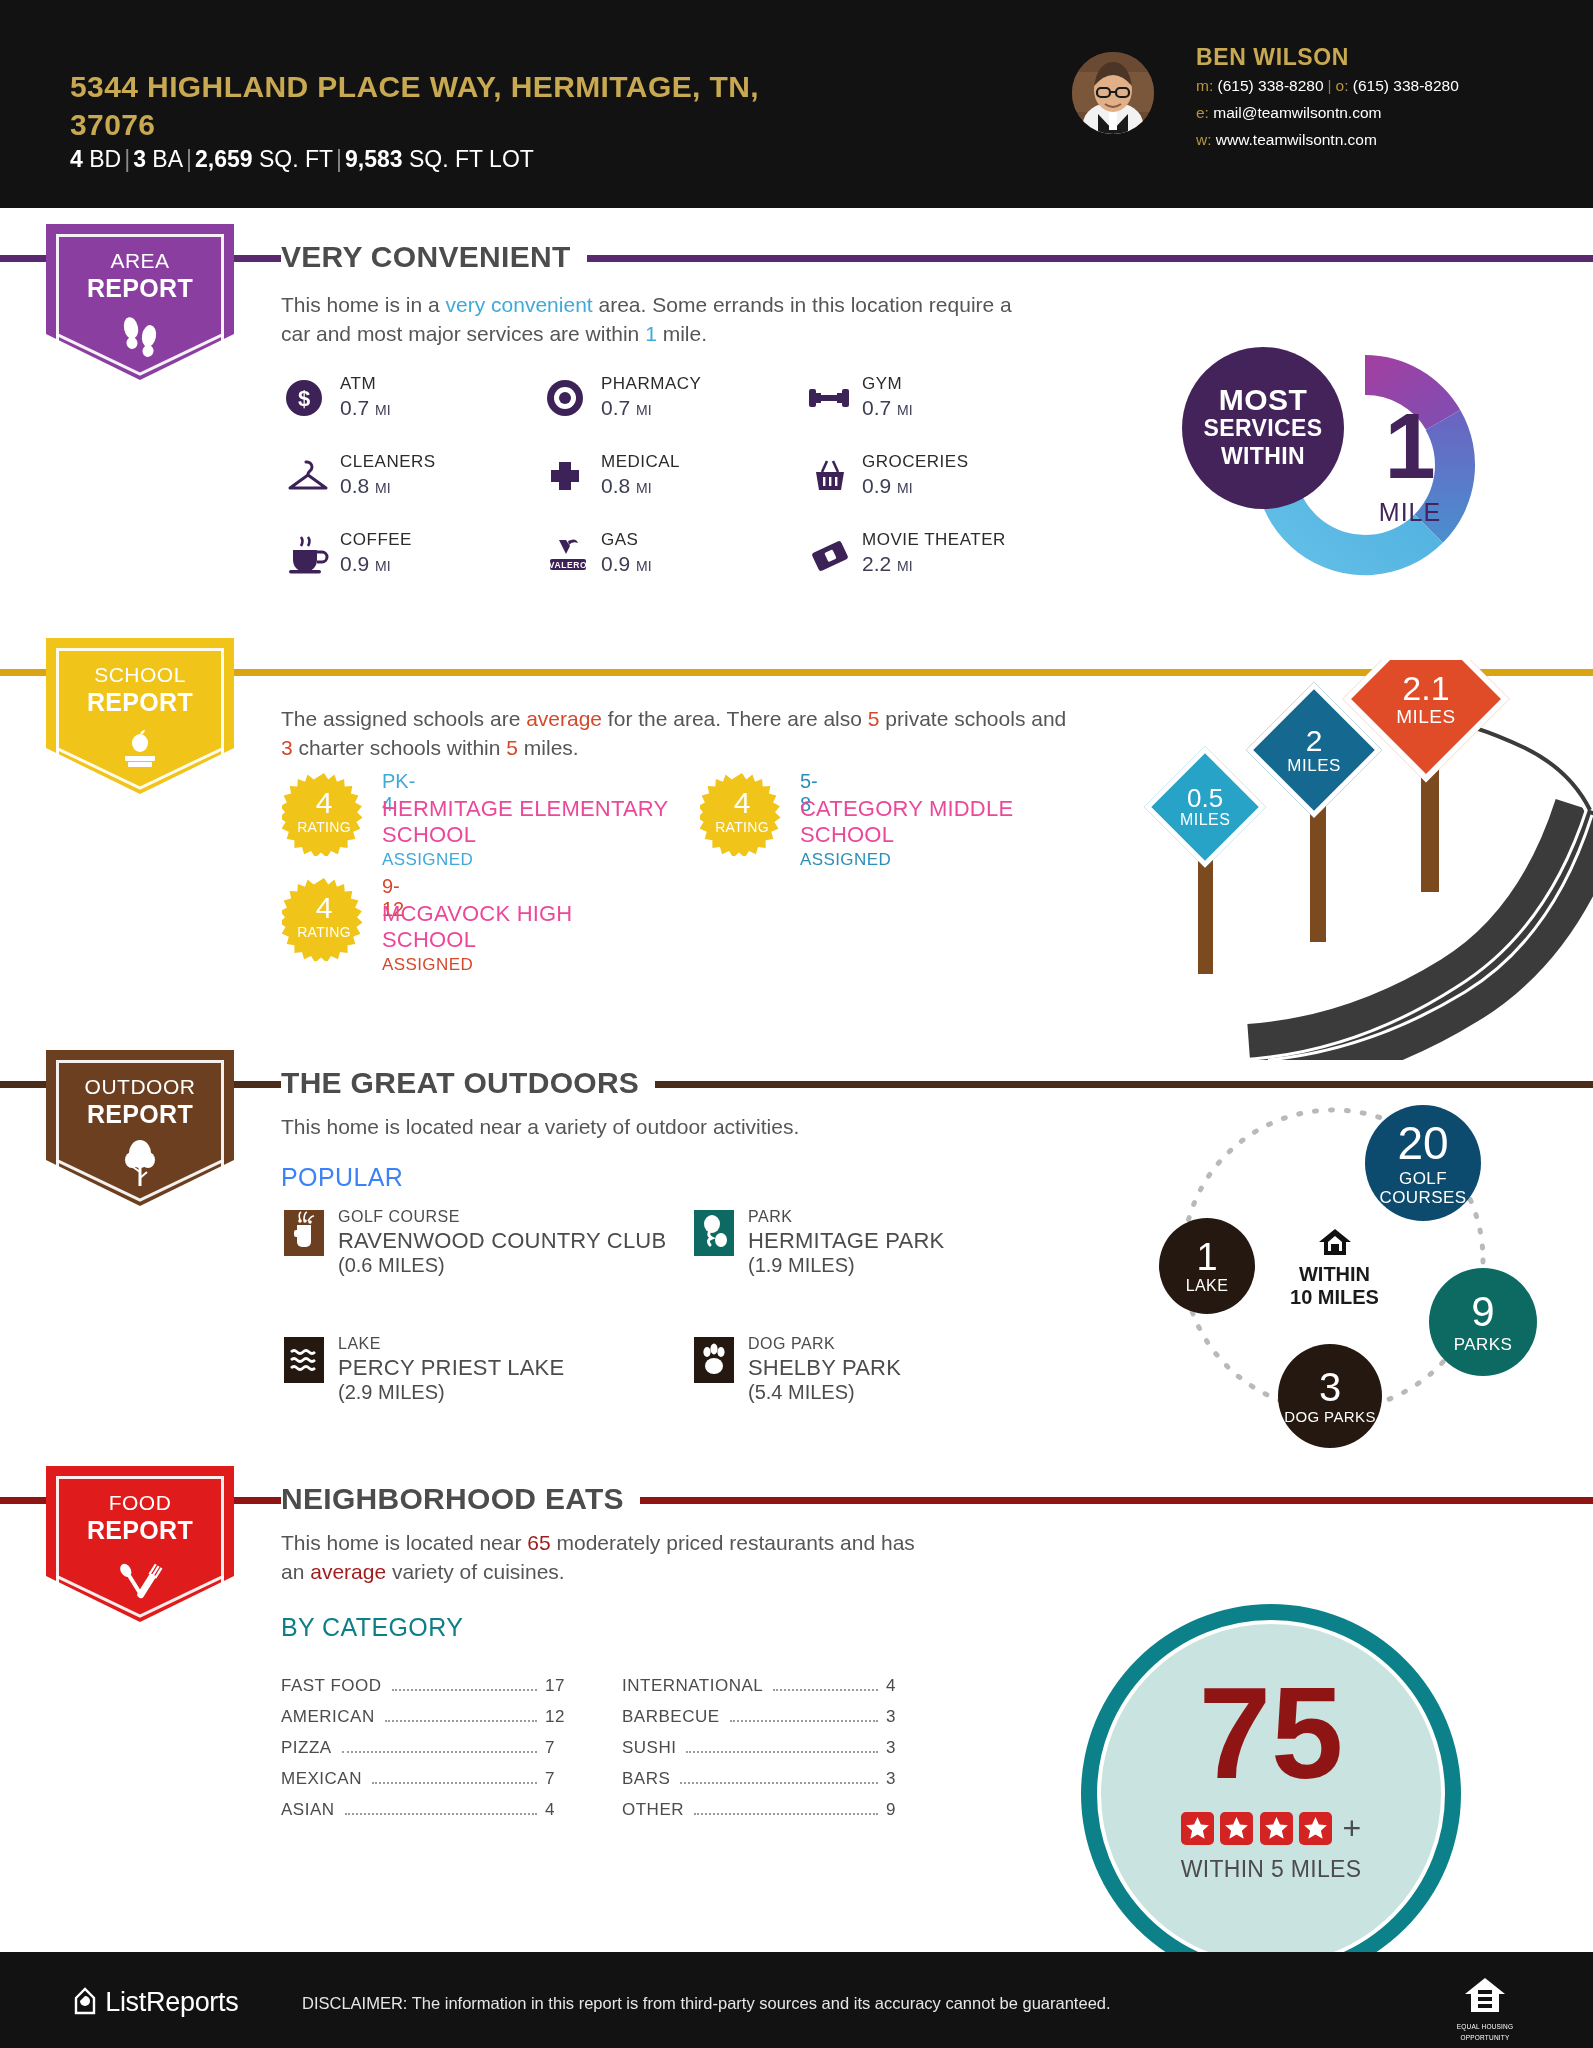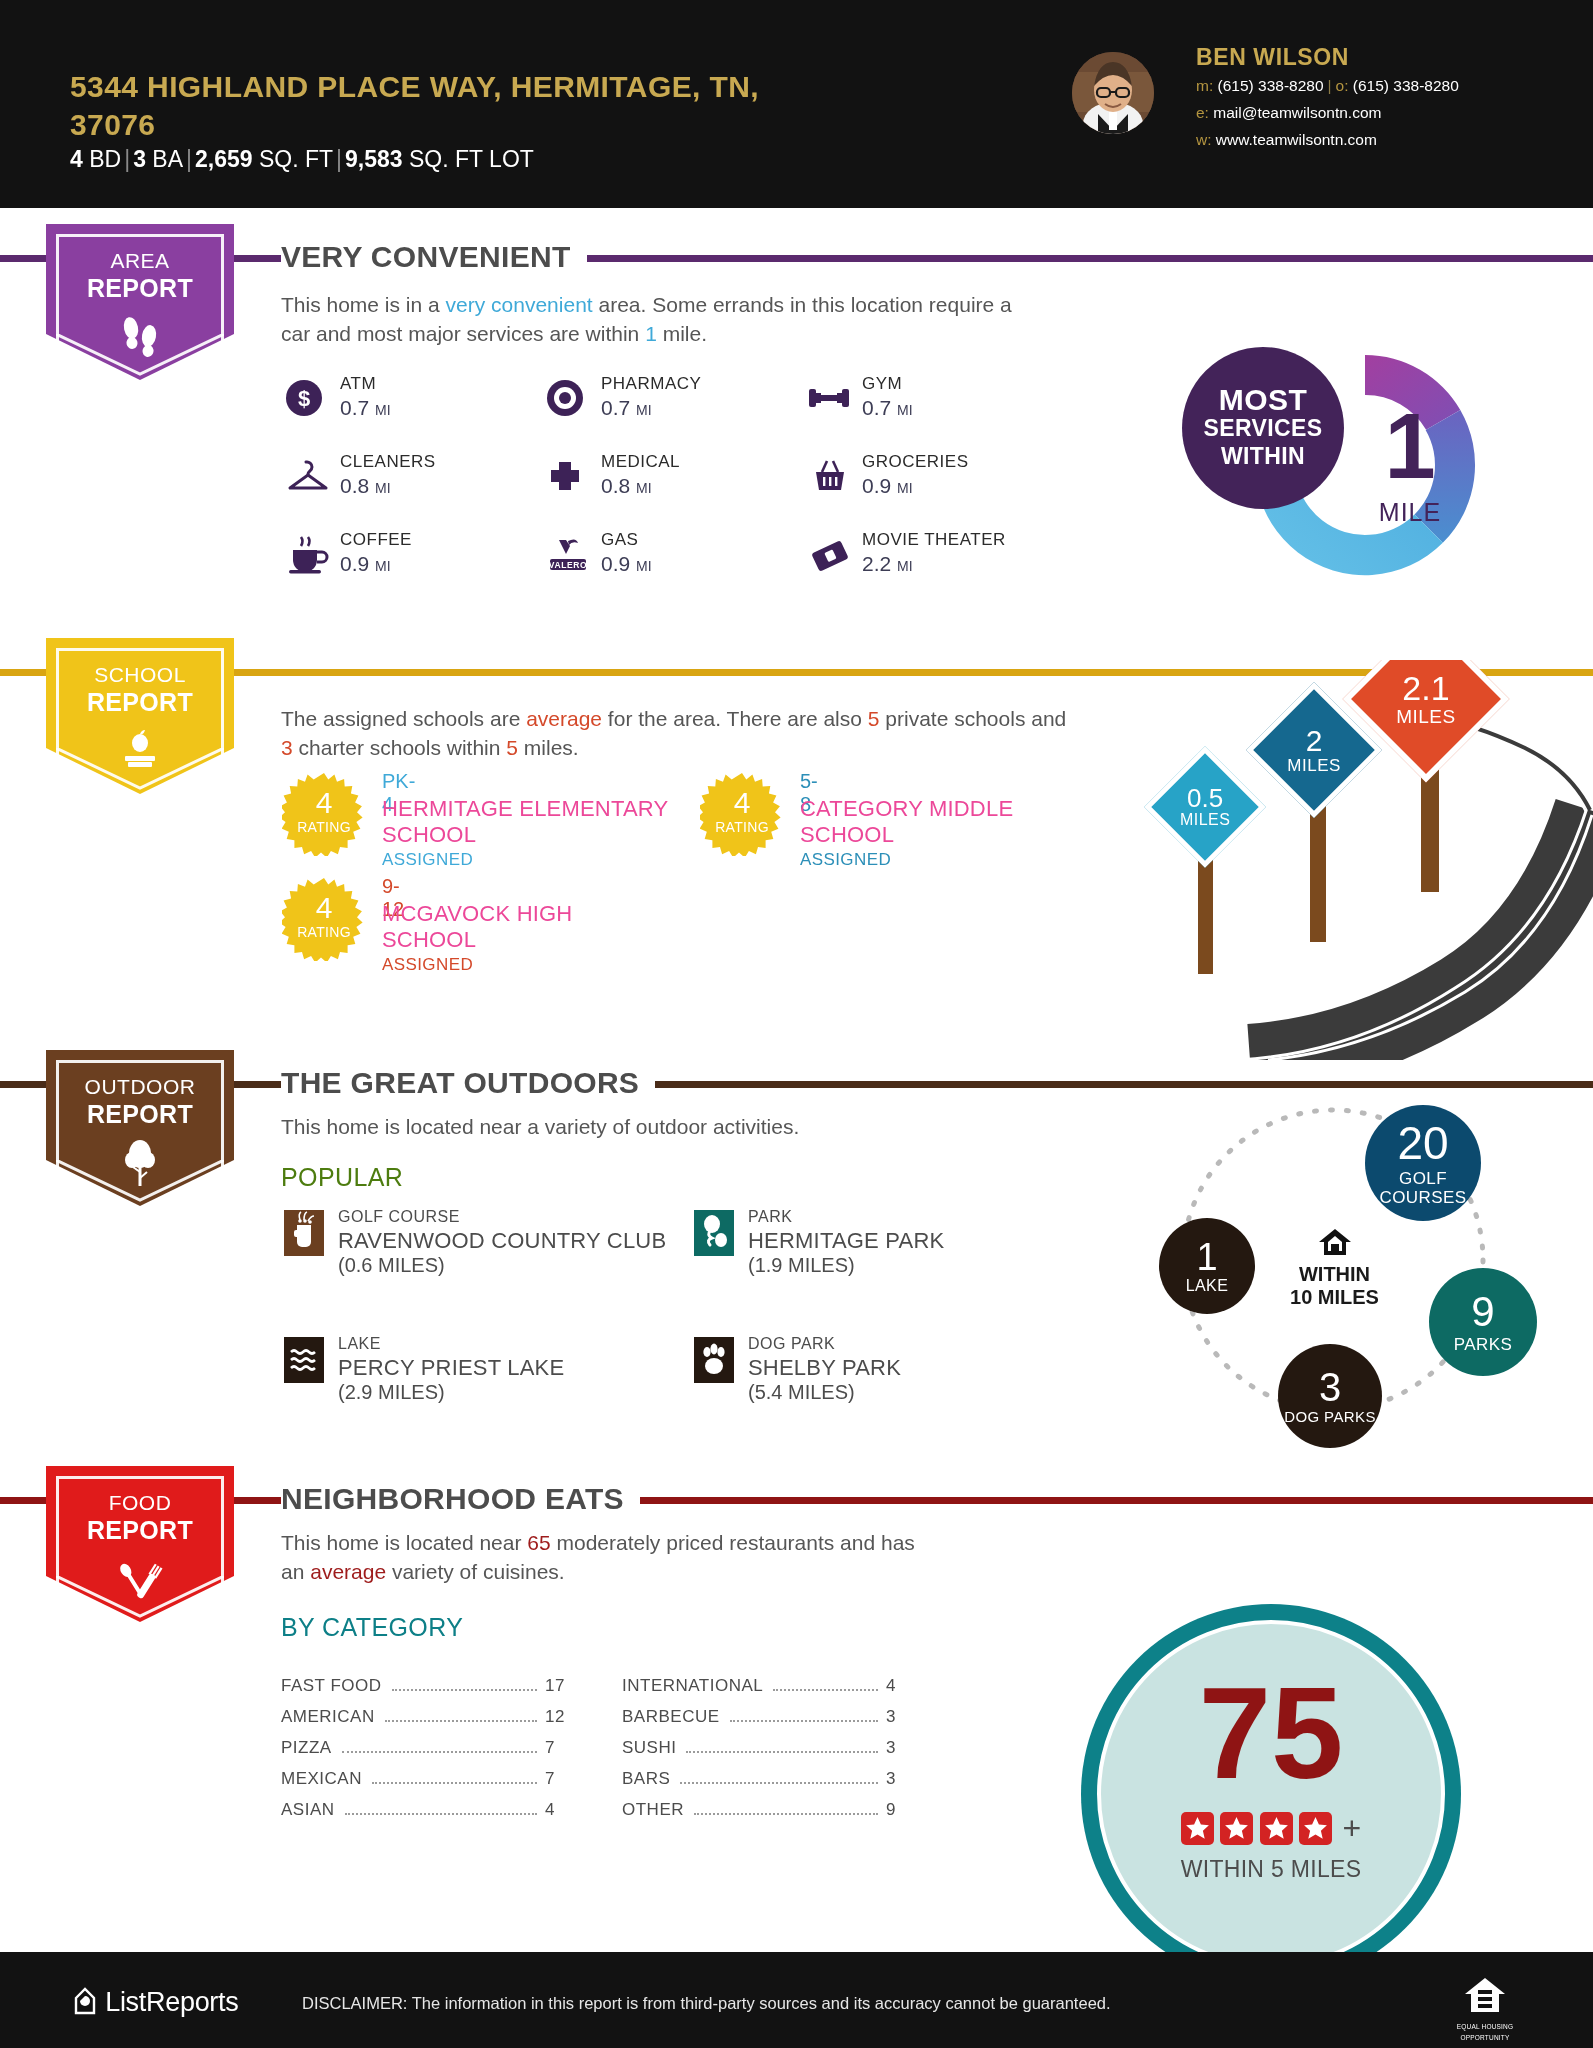--- a/index.html
+++ b/index.html
@@ -537,21 +537,21 @@
           <rect x="21.5" y="26" width="3" height="22" fill="#fff"></rect>
           <path d="M23 34 l-7 -5 M23 40 l7 -6" stroke="#fff" stroke-width="2" fill="none"></path>
         </svg>
       </div>
     </div>
   </div>
 
   <div class="sect-title" style="left:281px; top:1066px;">THE GREAT OUTDOORS</div>
   <div class="sect-desc" style="left:281px; top:1112px; width:760px;">This home is located near a variety of outdoor activities.</div>
 
-  <div style="position:absolute; left:281px; top:1163px; font-size:25px; color:#4d7c0f; letter-spacing:.4px;">POPULAR</div>
+  <div style="position:absolute; left:281px; top:1163px; font-size:25px; color:#3b82f6; letter-spacing:.4px;">POPULAR</div>
 
   <div class="out" style="left:284px; top:1210px;">
     <span class="ic">
       <svg width="40" height="46" viewBox="0 0 40 46">
           <rect width="40" height="46" fill="#6b3f20"></rect>
         <path d="M16 10 q-2 -6 1 -8 M20 10 q0 -7 3 -8 M24 11 q3 -5 6 -5" stroke="#fff" stroke-width="1.6" fill="none"></path>
         <circle cx="16" cy="11" r="1.8" fill="#fff"></circle>
           <circle cx="21" cy="11" r="1.8" fill="#fff"></circle>
           <circle cx="26" cy="12" r="1.8" fill="#fff"></circle>
         <path d="M13 15 h14 v17 a5 5 0 0 1 -5 5 h-4 a5 5 0 0 1 -5 -5 Z" fill="#fff"></path>

